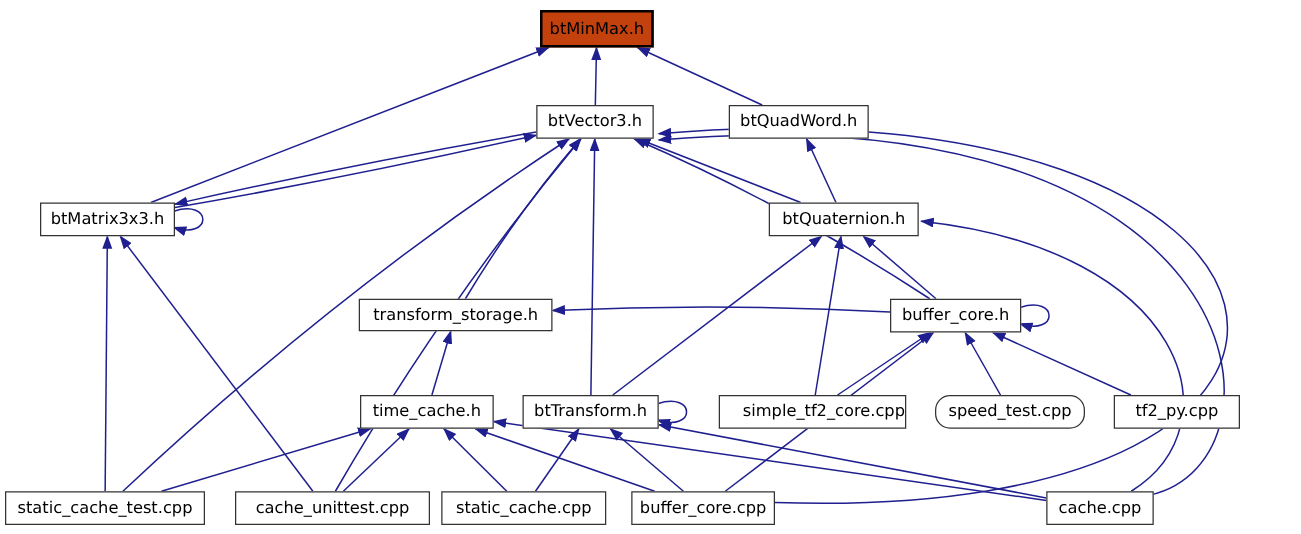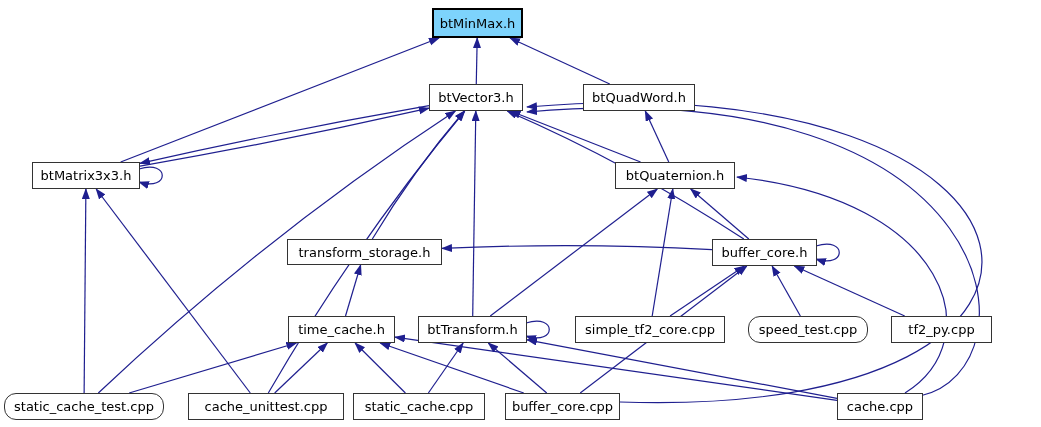--- a/index.html
+++ b/index.html
@@ -2,21 +2,21 @@
 <html><head>
 <meta charset="utf-8">
 <style>
   html,body{margin:0;padding:0;background:#ffffff;}
   #canvas{position:relative;width:1041px;height:427px;background:#ffffff;
           font-family:"DejaVu Sans","Liberation Sans",sans-serif;overflow:hidden;}
   #edge-layer{position:absolute;left:0;top:0;}
   .node{position:absolute;box-sizing:border-box;background:#ffffff;border:1px solid #333333;
         display:flex;align-items:center;justify-content:center;font-size:13px;color:#000000;
         white-space:nowrap;cursor:pointer;}
-  .node.root{background:#7dd3fc;border:2px solid #000000;}
+  .node.root{background:#c2410c;border:2px solid #000000;}
 </style>
 </head>
 <body>
 
 <div id="canvas">
   <svg id="edge-layer" width="1041" height="427" viewBox="0 0 1041 427">
     <defs>
       <marker id="arrow" markerUnits="userSpaceOnUse" markerWidth="12" markerHeight="10" refX="10" refY="4" orient="auto">
         <polygon points="0,0 11,4 0,8" fill="#1f1f8f"></polygon>
       </marker>
@@ -82,30 +82,30 @@
       </div>
       <div class="node" style="left: 712px; top: 239px; width: 105px; height: 27px;">
         <span>buffer_core.h</span>
       </div>
       <div class="node" style="left: 288px; top: 316px; width: 107px; height: 27px;">
         <span>time_cache.h</span>
       </div>
       <div class="node" style="left: 418px; top: 316px; width: 109px; height: 27px;">
         <span>btTransform.h</span>
       </div>
-      <div class="node" style="left: 575px; top: 316px; width: 150px; height: 27px;">
+      <div class="node" style="left: 575px; top: 316px; width: 150px; height: 27px; justify-content: flex-end;">
         <span>simple_tf2_core.cpp</span>
       </div>
       <div class="node" style="left: 748px; top: 316px; width: 120px; height: 27px; border-radius: 12px;">
         <span>speed_test.cpp</span>
       </div>
       <div class="node" style="left: 891px; top: 316px; width: 101px; height: 27px;">
         <span>tf2_py.cpp</span>
       </div>
-      <div class="node" style="left: 4px; top: 393px; width: 160px; height: 27px; border-radius: 12px;">
+      <div class="node" style="left: 4px; top: 393px; width: 160px; height: 27px;">
         <span>static_cache_test.cpp</span>
       </div>
       <div class="node" style="left: 188px; top: 393px; width: 156px; height: 27px;">
         <span>cache_unittest.cpp</span>
       </div>
       <div class="node" style="left: 353px; top: 393px; width: 132px; height: 27px;">
         <span>static_cache.cpp</span>
       </div>
       <div class="node" style="left: 505px; top: 393px; width: 115px; height: 27px;">
         <span>buffer_core.cpp</span>

